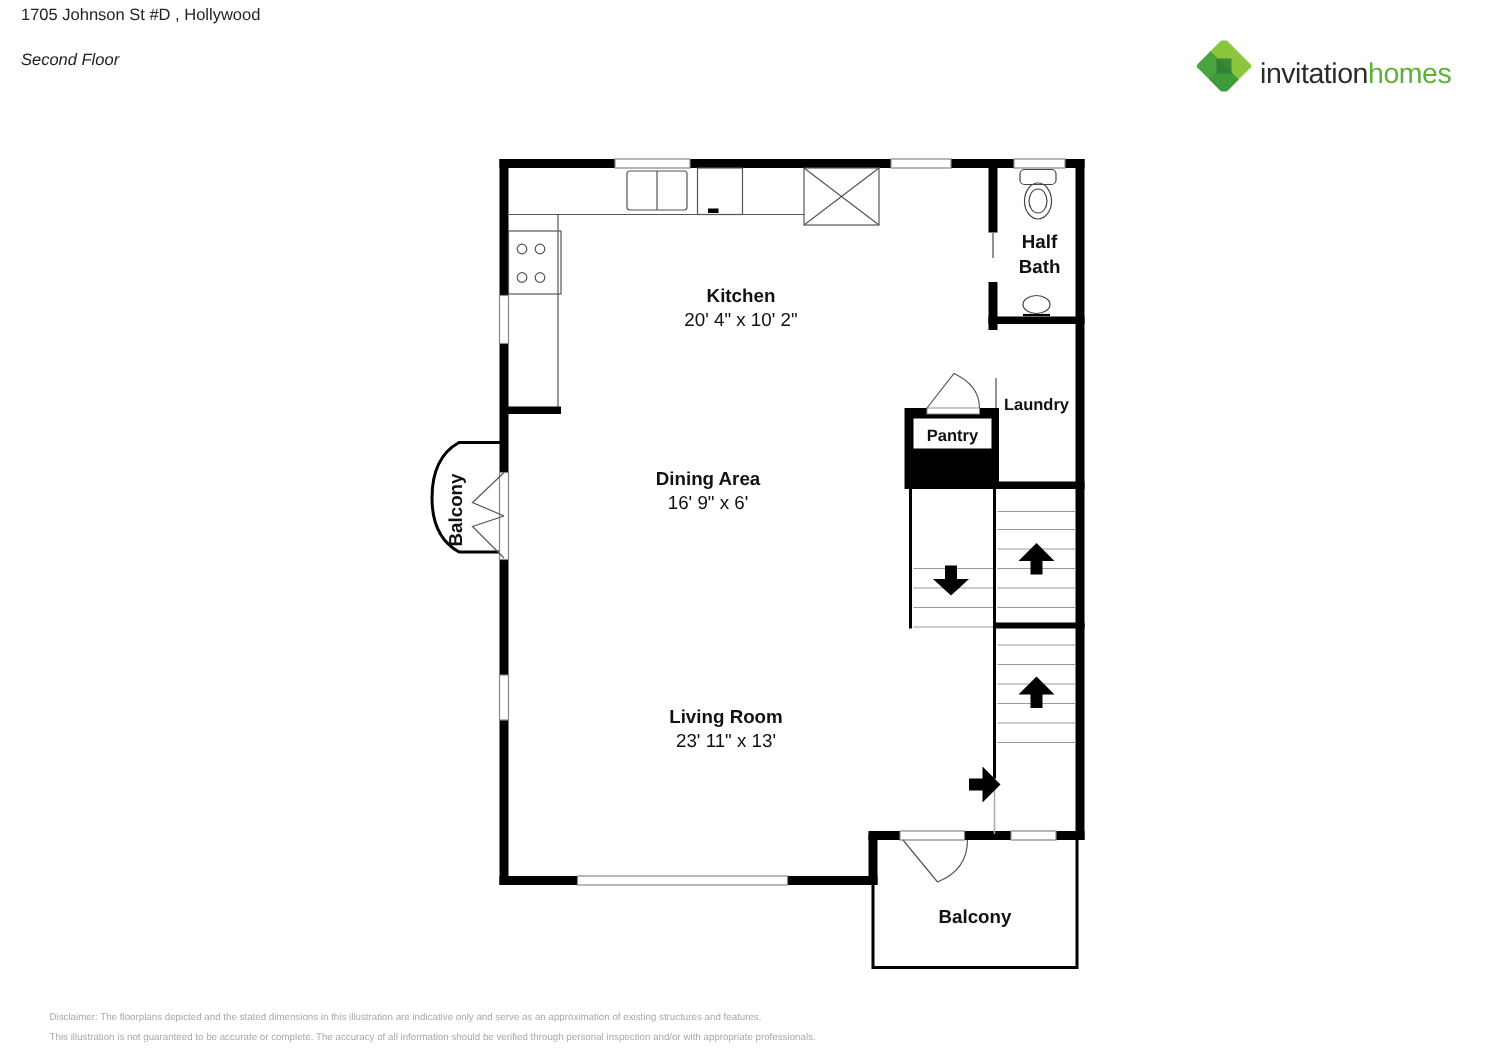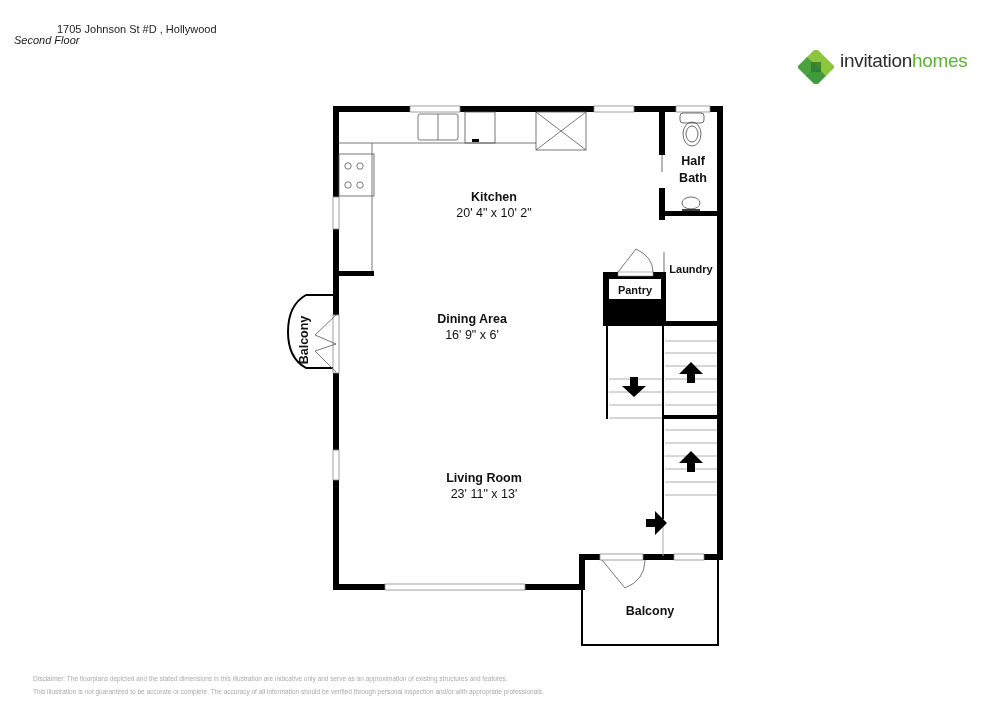--- a/index.html
+++ b/index.html
@@ -1,21 +1,21 @@
 <!DOCTYPE html>
 <html><head>
 <meta charset="utf-8">
 <style>
   html, body { margin: 0; padding: 0; background: #ffffff; }
   body { width: 1000px; height: 707px; position: relative; overflow: hidden;
          font-family: "Liberation Sans", sans-serif; color: #111; }
   .hdr { position: absolute; left: 14px; font-size: 11px; color: #222; }
-  #addr { top: 23px; margin-left: 43px; }
+  #addr { top: 4px; }
   #floor { top: 34px; font-style: italic; }
-  .logo { position: absolute; left: 798px; top: 27px; display: flex; align-items: flex-start; margin-top: 23px; }
+  .logo { position: absolute; left: 798px; top: 27px; display: flex; align-items: flex-end; }
   .logo-text { font-size: 19px; margin-left: 6px; letter-spacing: -0.3px; }
   .logo-a { color: #2b2b2b; font-weight: normal; }
   .logo-b { color: #5fb135; }
   .disc { position: absolute; left: 33px; font-size: 6.5px; color: #a9a9a9; }
   #d1 { top: 675px; }
   #d2 { top: 688px; }
   svg.plan { position: absolute; left: 0; top: 0; }
   .lbl { font-family: "Liberation Sans", sans-serif; fill: #111; }
   .b { font-weight: bold; font-size: 12.5px; }
   .d { font-size: 12.5px; }

